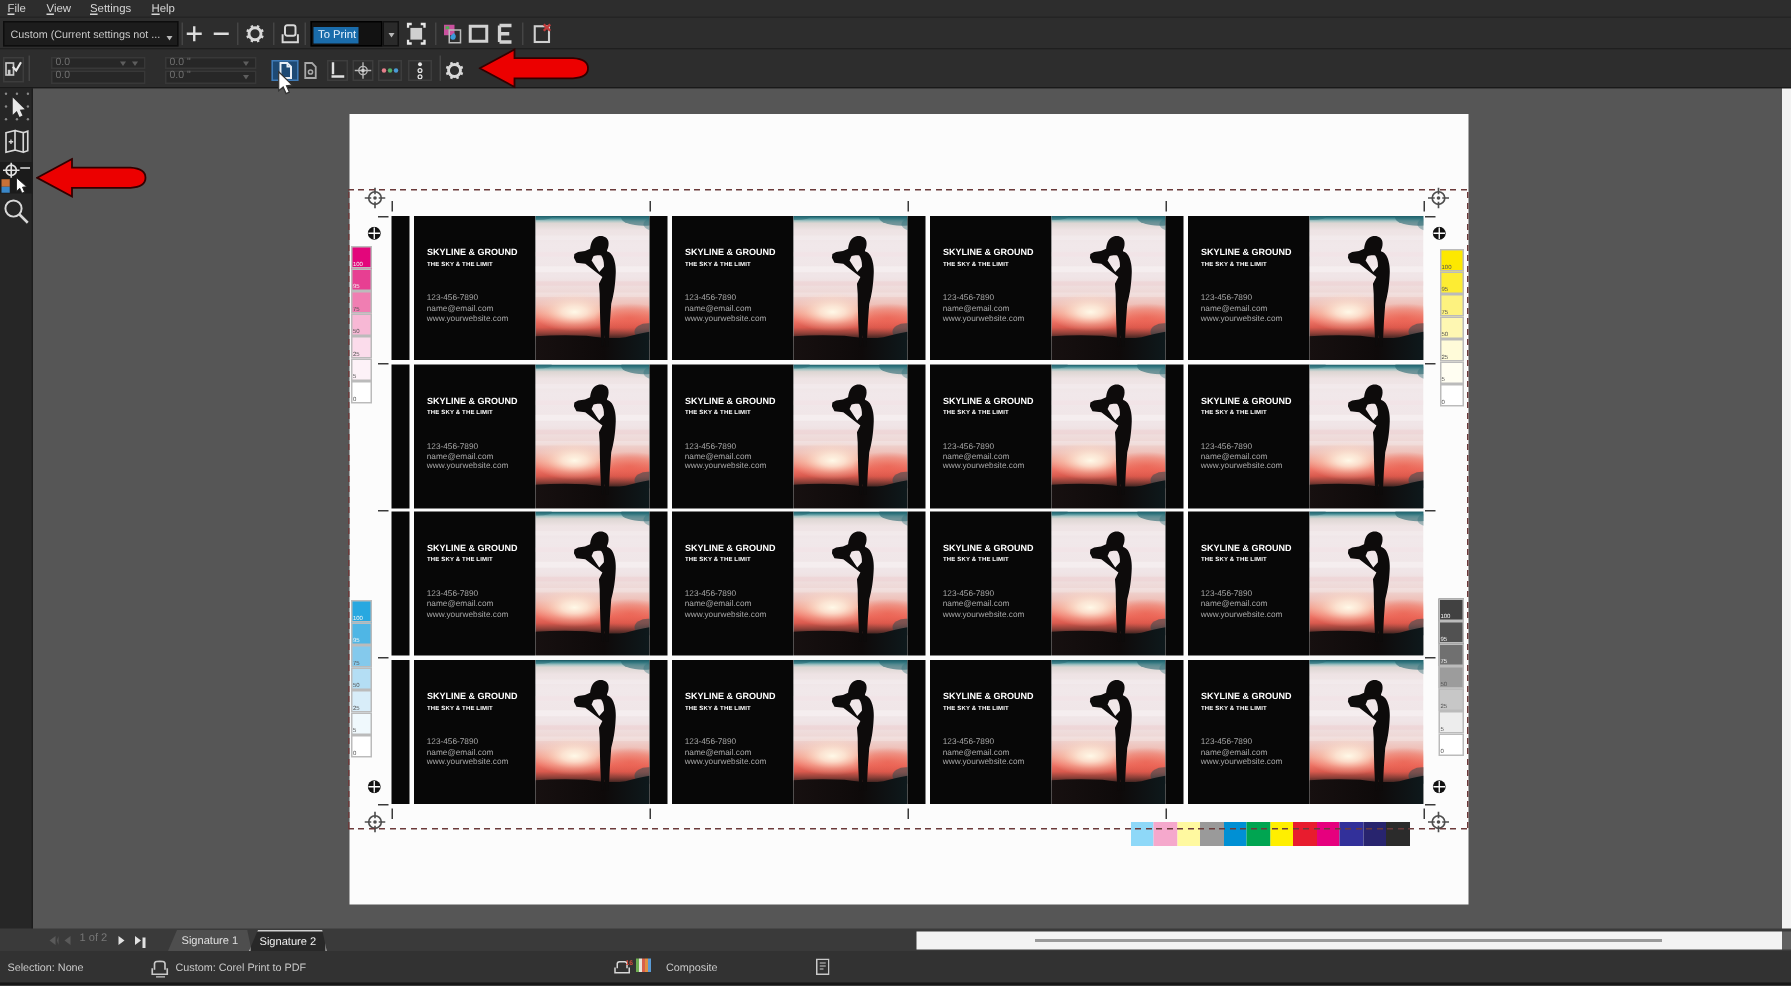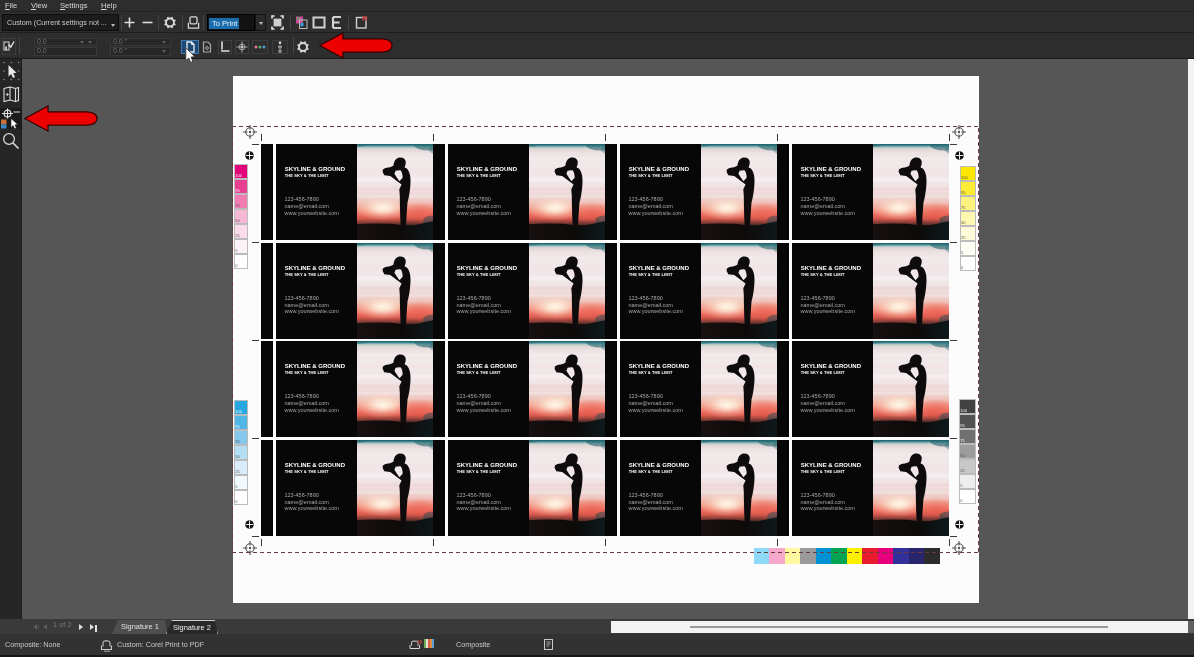--- a/index.html
+++ b/index.html
@@ -655,40 +655,40 @@
  <span style="position:absolute;left:90px;top:4px"><i class="tr"></i><span style="display:inline-block;width:1.5px;height:7px;background:#e2e2e2;vertical-align:middle;margin-left:1px"></span></span>
  <div class="tab" style="left:112px;background:#4e4e4e;color:#e0e0e0">Signature 1</div>
  <div class="tab" style="left:166px;background:#282828;color:#f0f0f0;border:1px solid #cfcfcf;border-bottom:none;padding:0 6px">Signature 2</div>
 </div>
 <div id="hscroll">
     <div id="hthumb"></div>
   </div>
 <div id="hcorner"></div>
 
 <div id="status">
- <span style="left:5px">Composite: None</span>
+ <span style="left:5px">Selection: None</span>
  <svg style="position:absolute;left:100px;top:5px" width="13" height="13" viewBox="0 0 13 13">
   <path d="M3 7.5 L3 3.5 Q3 2.2 4.5 2 Q6.5 1.8 8.5 2 Q10 2.2 10 3.5 L10 7.5" fill="none" stroke="#c9c9c9" stroke-width="1.1"></path>
   <path d="M1.5 6.5 L1.5 10.5 L11.5 10.5 L11.5 6.5" fill="none" stroke="#c9c9c9" stroke-width="1.1"></path>
   <path d="M4 12.2 h6" stroke="#c9c9c9" stroke-width="0.8"></path>
  </svg>
  <span style="left:117px">Custom: Corel Print to PDF</span>
  <svg style="position:absolute;left:409px;top:5px" width="13" height="12" viewBox="0 0 13 12">
   <path d="M2.5 6.5 L2.5 3.5 Q2.5 2.4 4 2.2 Q6 2 7.5 2.2 Q9 2.4 9 3.5 L9 6.5" fill="none" stroke="#d8d8d8" stroke-width="1"></path>
   <path d="M1 6 L1 9.5 L10.5 9.5 L10.5 6" fill="none" stroke="#d8d8d8" stroke-width="1"></path>
   <text x="8" y="4.5" font-size="4.5" fill="#d04a3a" font-weight="bold">16</text>
  </svg>
  <div style="position:absolute;left:423.5px;top:5px;width:10px;height:9px;display:flex">
   <div style="flex:1;background:#6fae52"></div>
       <div style="flex:1;background:#e8e4da"></div>
       <div style="flex:1;background:#d8604a"></div>
       <div style="flex:1;background:#e09040"></div>
       <div style="flex:1;background:#5b9bd5"></div>
  </div>
- <span style="left:456px">Composite</span>
+ <span style="left:444px">Composite</span>
  <svg style="position:absolute;left:544px;top:5px" width="9" height="11" viewBox="0 0 9 11">
   <rect x="0.5" y="0.5" width="8" height="10" fill="none" stroke="#c9c9c9" stroke-width="1"></rect>
   <path d="M2.5 3h4M2.5 5h4M2.5 7h2.5" stroke="#c9c9c9" stroke-width="0.8"></path>
  </svg>
 </div>
 <div id="blackstrip"></div>
 <svg class="arr" style="left:319px;top:32.0px" width="74" height="27" viewBox="0 0 74 27">
     <path d="M0.8,13.5 L24,1 L24,6.8 L63,6.8 Q73,7.4 73,13.5 Q73,19.6 63,20.2 L24,20.2 L24,26 Z" fill="#ec0000" stroke="#300" stroke-width="1.2"></path>
   </svg>
 <svg class="arr" style="left:23.5px;top:104.5px" width="74" height="27" viewBox="0 0 74 27">

